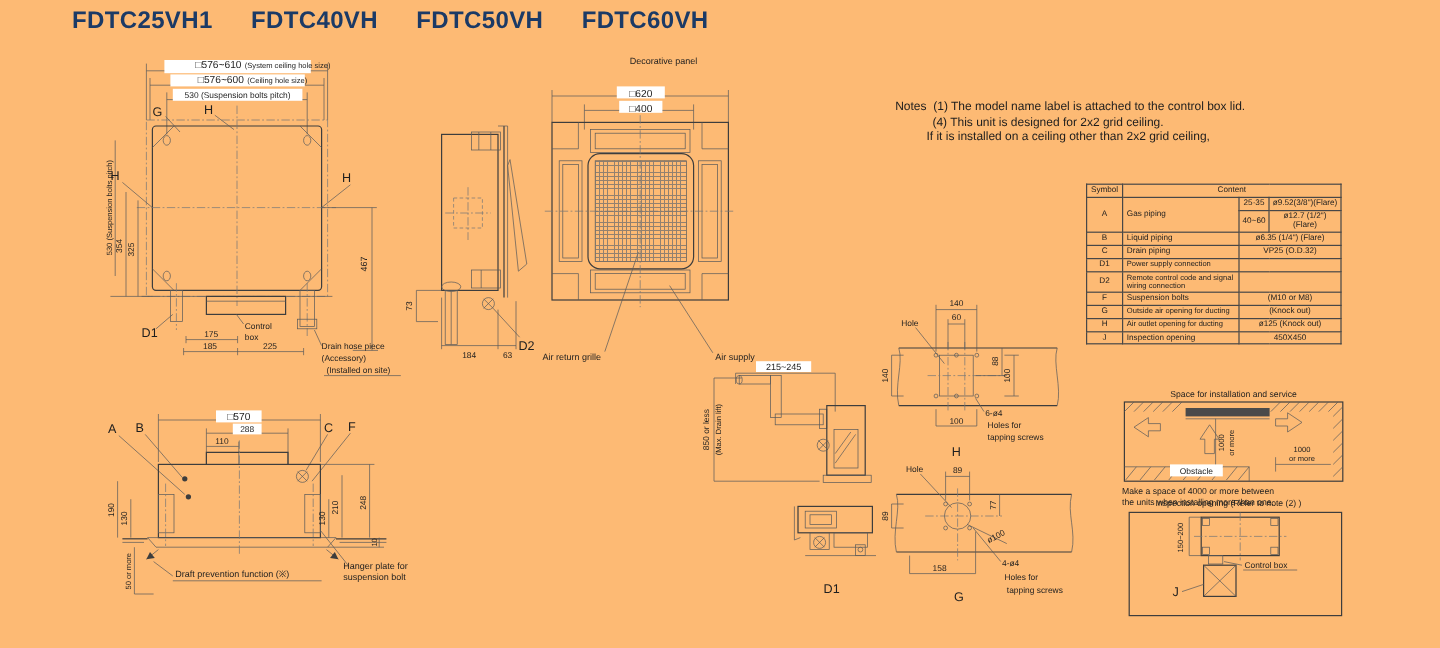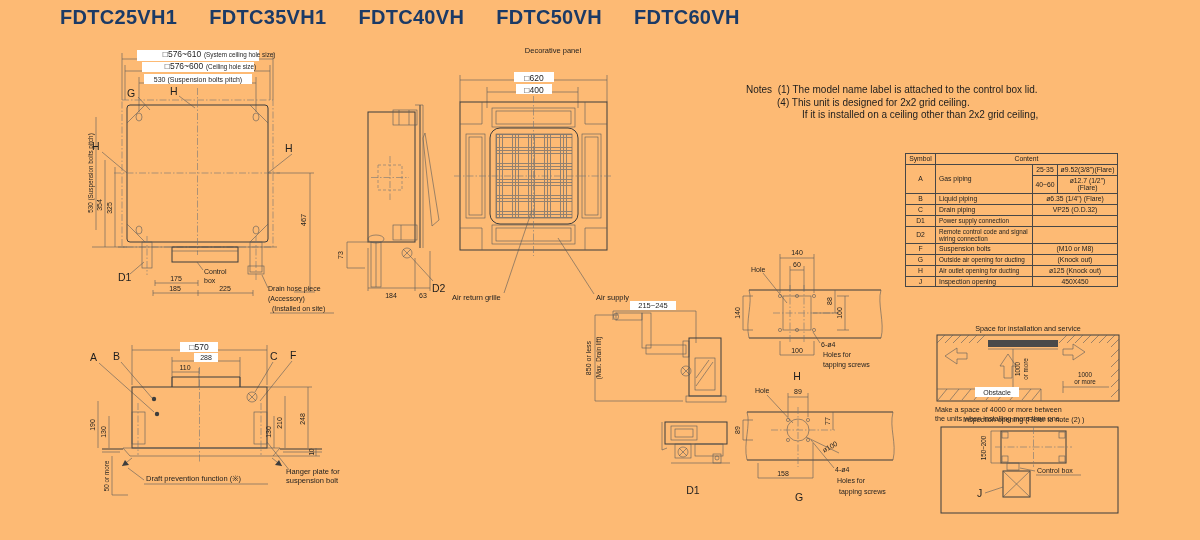--- a/index.html
+++ b/index.html
@@ -12,37 +12,36 @@
   .t65{font-size:6.3px}.t7{font-size:7px}.t75{font-size:7.5px}.t10{font-size:10.5px}
   .mid{text-anchor:middle}
   .ln{stroke:#3d3d3d;stroke-width:1;fill:none}
   .tn{stroke:#5a5a5a;stroke-width:.6;fill:none}
   .cl{stroke:#777;stroke-width:.6;fill:none;stroke-dasharray:7 2 1.5 2}
   .dsh{stroke:#777;stroke-width:.6;fill:none;stroke-dasharray:3 2}
   .wbg{fill:#fff}
   .dot{fill:#3d3d3d}
   .slab{fill:#4a4a4a}
   .notes{position:absolute;left:746px;top:84px;width:380px;font-size:10px;color:#1d1d1d;line-height:12.6px;}
-  .n1{margin-left:31px}.n2{margin-left:56px}
+  .n1{margin-left:31px}.n2{margin-left:26px}
   .symtable{position:absolute;left:905px;top:153px;border-collapse:collapse;font-size:6.8px;color:#1d1d1d;}
   .symtable td,.symtable th{border:1px solid #474747;padding:1px 2px;text-align:center;font-weight:normal;line-height:1.15;}
   .symtable .name{text-align:left;padding-left:3px;}
   .mesh{position:absolute;left:496px;top:134px;width:76px;height:84px;
     background-image:repeating-linear-gradient(0deg,#6f6f6f 0,#6f6f6f .7px,transparent .7px,transparent 3.2px),
                      repeating-linear-gradient(90deg,#6f6f6f 0,#6f6f6f .7px,transparent .7px,transparent 3.2px);
     opacity:.75;}
 </style>
 </head>
 <body>
 
 <div class="canvas">
 
   <div class="title-row">
     <span class="model">FDTC25VH1</span>
-    <span class="model">FDTC35VH1</span>
     <span class="model">FDTC40VH</span>
     <span class="model">FDTC50VH</span>
     <span class="model">FDTC60VH</span>
   </div>
 
   <svg class="dwg" style="left:82px;top:40px" width="275" height="292">
     <g>
       <line class="tn" x1="40" y1="19" x2="191" y2="19"></line>
         <rect class="wbg" x="55" y="10" width="122" height="11"></rect>
       <line class="tn" x1="43" y1="31" x2="188" y2="31"></line>

